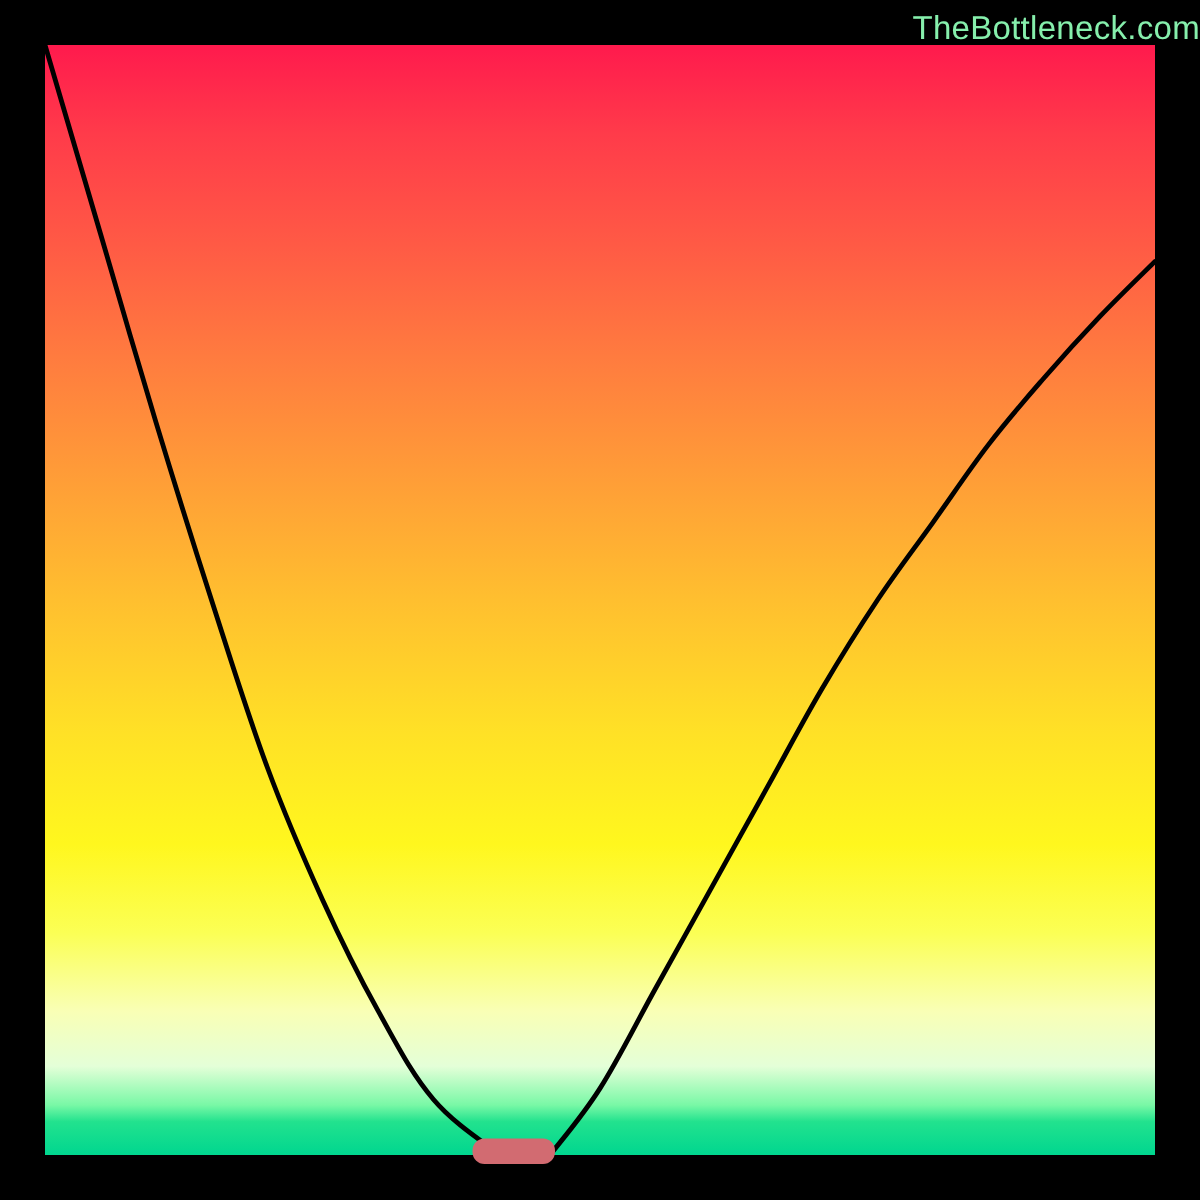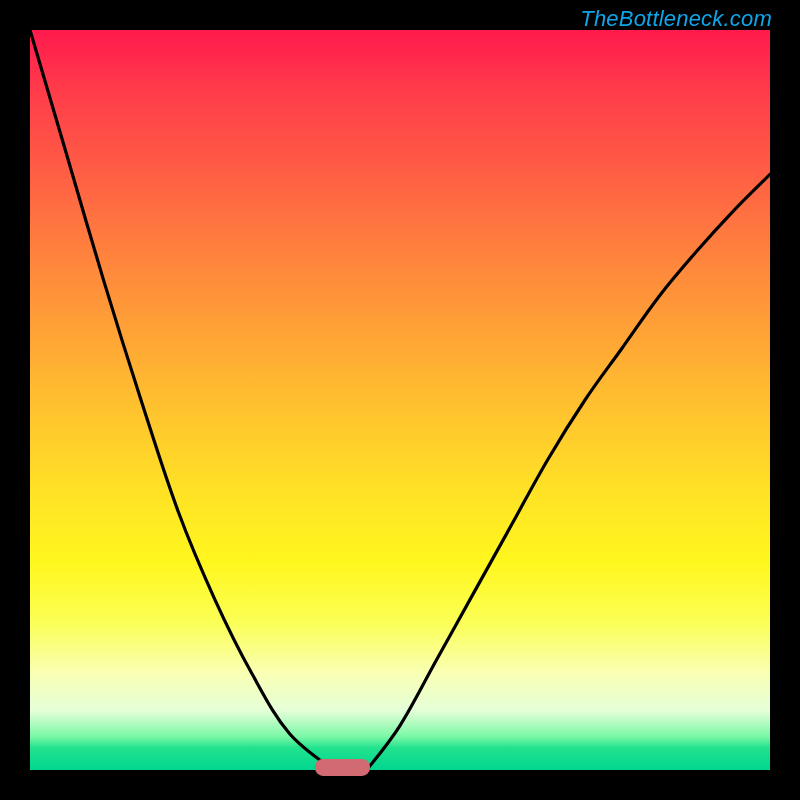--- a/index.html
+++ b/index.html
@@ -7,26 +7,25 @@
     width: 800px;
     height: 800px;
     background: #000;
     position: relative;
     font-family: Arial, Helvetica, sans-serif;
     overflow: hidden;
   }
   .watermark {
     position: absolute;
     top: 6px;
-    right: 28px;
-    color: #0ea5e9;
+    right: 0;
+    color: #86efac;
     font-size: 22px;
     z-index: 10;
     letter-spacing: 0.2px;
-    font-style: italic;
   }
   .plot {
     position: absolute;
     left: 30px;
     top: 30px;
     width: 740px;
     height: 740px;
     background: linear-gradient(to bottom,
       #ff1a4d 0%,
       #ff3b4a 8%,

